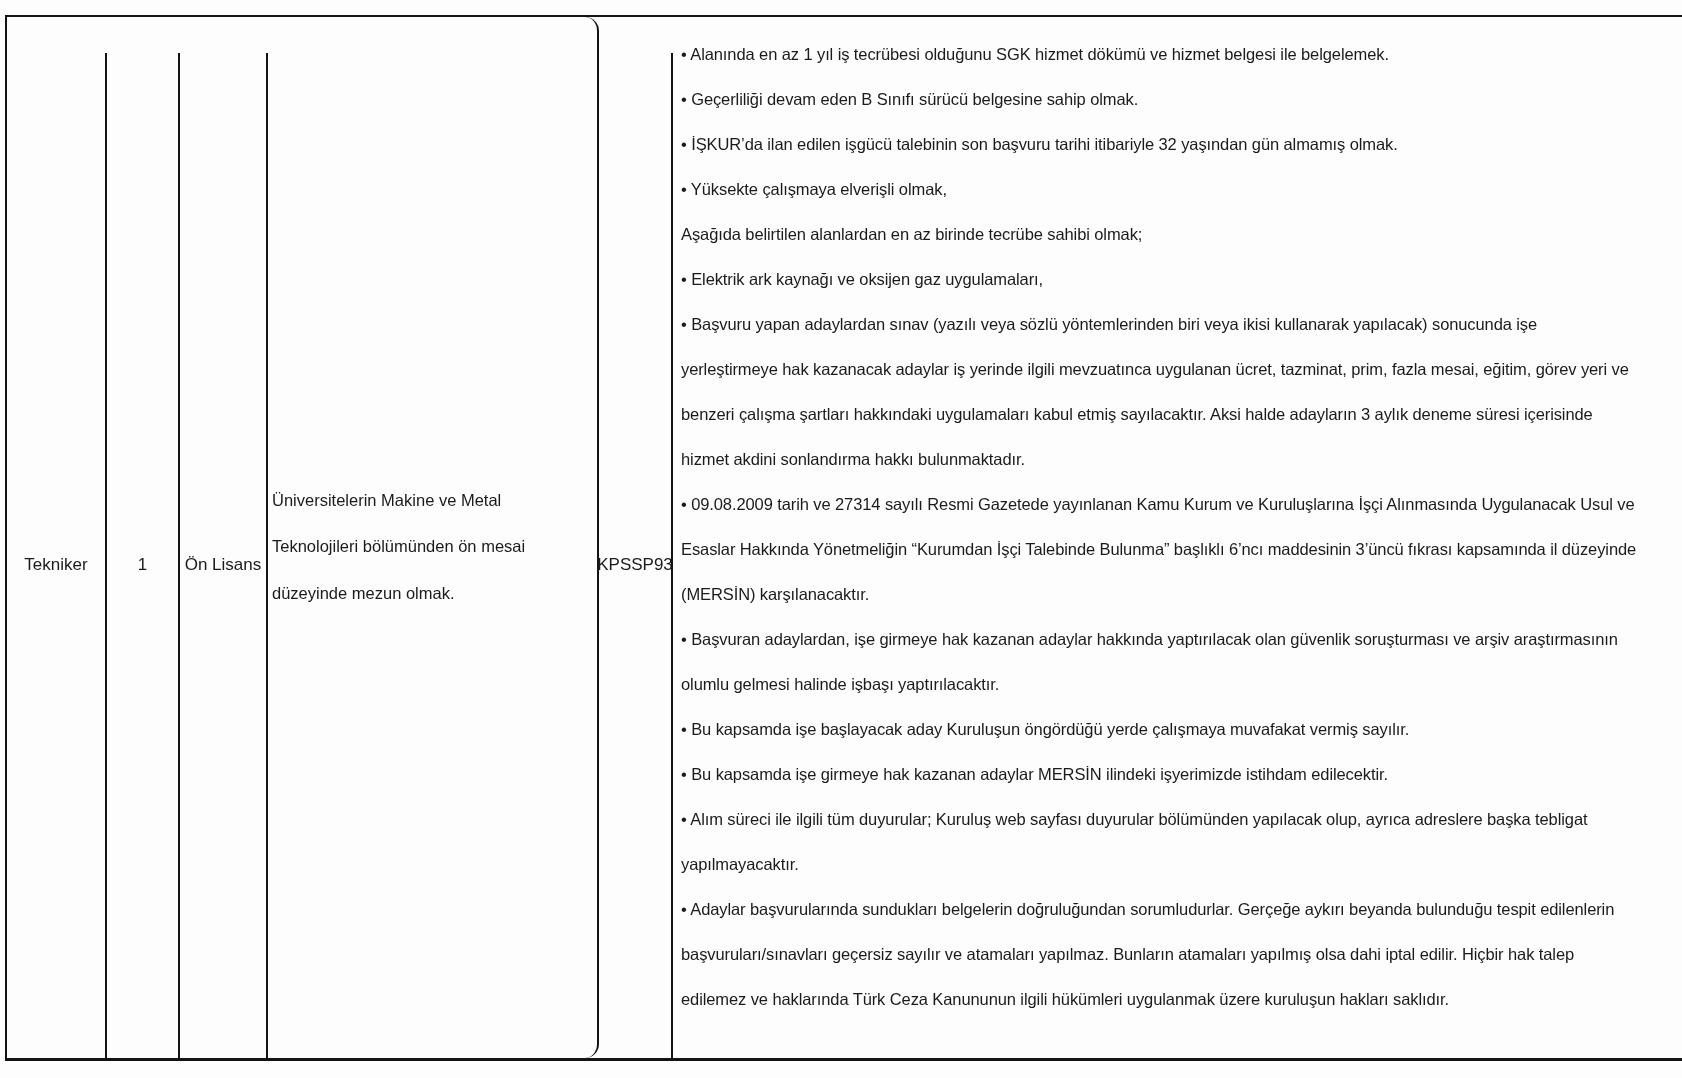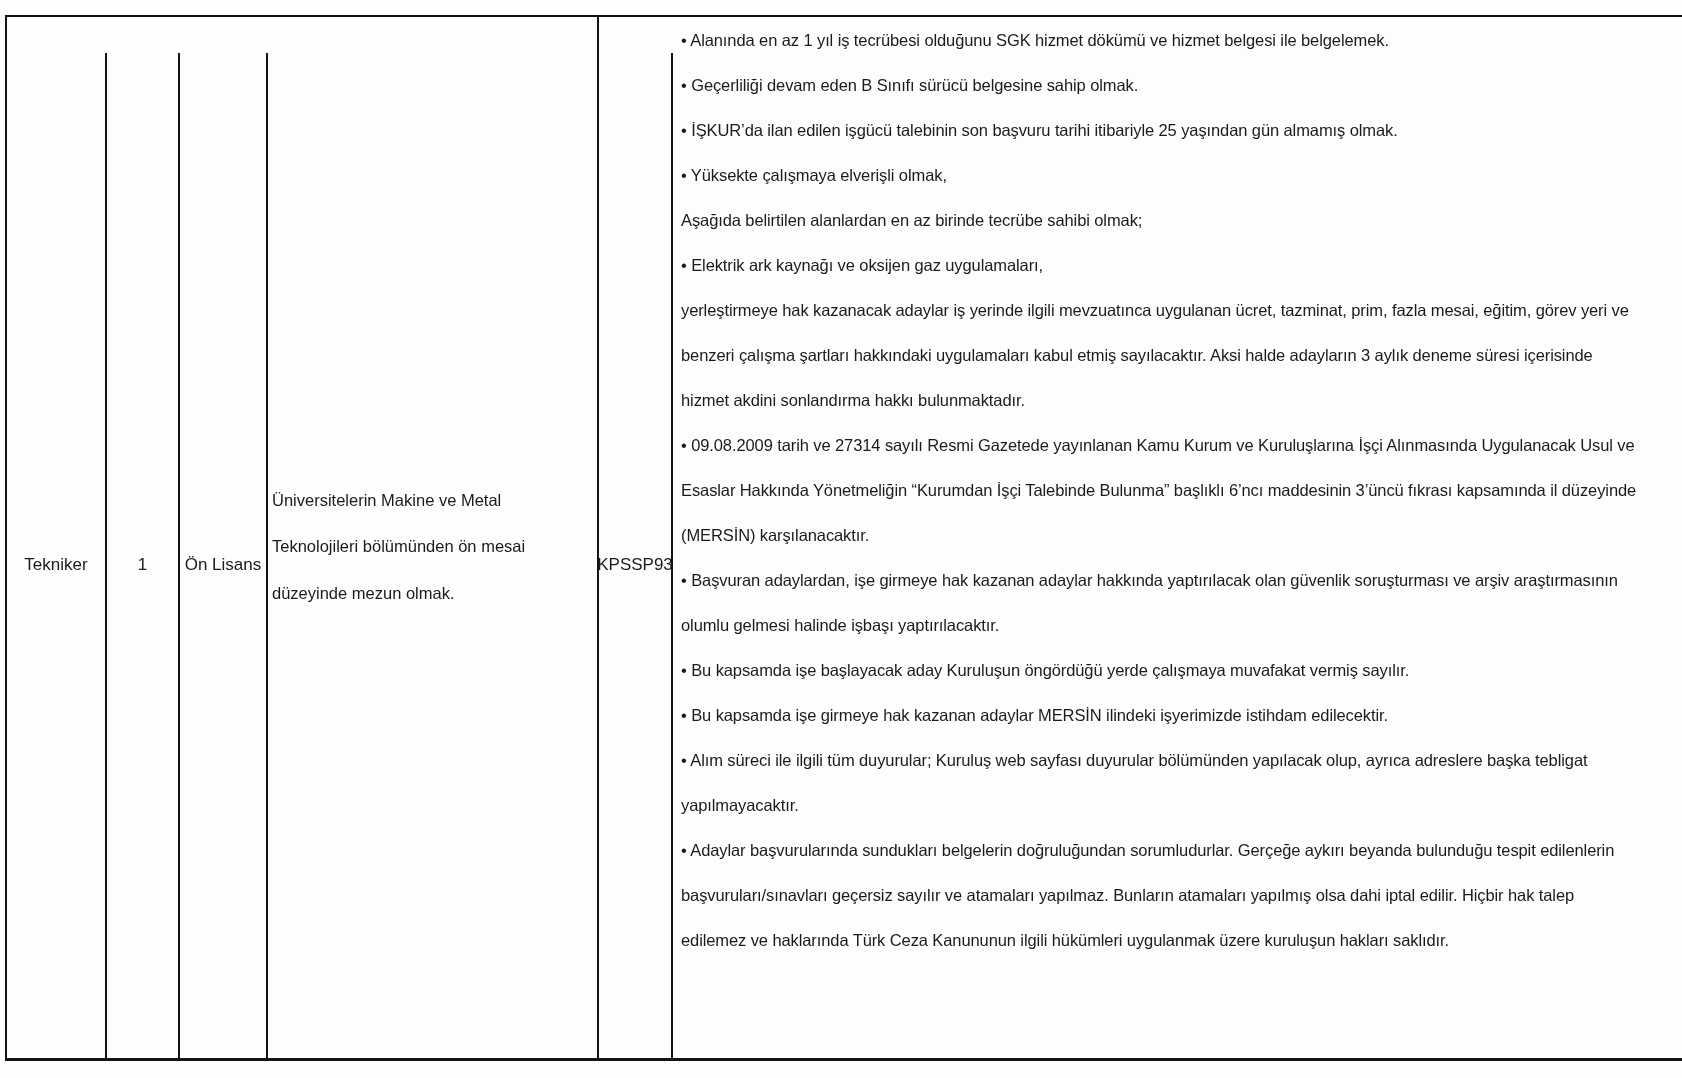--- a/index.html
+++ b/index.html
@@ -43,28 +43,29 @@
     text-align: center;
     margin-top: 36px;
   }
   .cell.centered .val { position: relative; top: 9px; white-space: nowrap; }
   .cell.edu {
     display: flex;
     flex-direction: column;
     justify-content: center;
     padding-left: 4px;
     font-size: 16.5px;
+    border-radius: 14px;
   }
   .cell.edu .lines { position: relative; top: 9px; }
   .cell.edu .line {
     line-height: 46.5px;
     white-space: nowrap;
   }
   .cell.conditions {
-    padding-top: 1px;
+    padding-top: 15px;
     padding-left: 8px;
     font-size: 16.5px;
     letter-spacing: -0.1px;
   }
   .cell.conditions .line {
     height: 45px;
     line-height: 45px;
     white-space: nowrap;
   }
 </style>
@@ -94,24 +95,25 @@
         </div>
     </div>
 
     <div class="cell centered">
       <span class="val">KPSSP93</span>
     </div>
 
     <div class="cell conditions last">
         <div class="line">• Alanında en az 1 yıl iş tecrübesi olduğunu SGK hizmet dökümü ve hizmet belgesi ile belgelemek.</div>
         <div class="line">• Geçerliliği devam eden B Sınıfı sürücü belgesine sahip olmak.</div>
-        <div class="line">• İŞKUR’da ilan edilen işgücü talebinin son başvuru tarihi itibariyle 25 yaşından gün almamış olmak.</div>
+        <div class="line">• İŞKUR’da ilan edilen işgücü talebinin son başvuru tarihi itibariyle 32 yaşından gün almamış olmak.</div>
         <div class="line">• Yüksekte çalışmaya elverişli olmak,</div>
         <div class="line">Aşağıda belirtilen alanlardan en az birinde tecrübe sahibi olmak;</div>
         <div class="line">• Elektrik ark kaynağı ve oksijen gaz uygulamaları,</div>
+        <div class="line">• Başvuru yapan adaylardan sınav (yazılı veya sözlü yöntemlerinden biri veya ikisi kullanarak yapılacak) sonucunda işe</div>
         <div class="line">yerleştirmeye hak kazanacak adaylar iş yerinde ilgili mevzuatınca uygulanan ücret, tazminat, prim, fazla mesai, eğitim, görev yeri ve</div>
         <div class="line">benzeri çalışma şartları hakkındaki uygulamaları kabul etmiş sayılacaktır. Aksi halde adayların 3 aylık deneme süresi içerisinde</div>
         <div class="line">hizmet akdini sonlandırma hakkı bulunmaktadır.</div>
         <div class="line">• 09.08.2009 tarih ve 27314 sayılı Resmi Gazetede yayınlanan Kamu Kurum ve Kuruluşlarına İşçi Alınmasında Uygulanacak Usul ve</div>
         <div class="line">Esaslar Hakkında Yönetmeliğin “Kurumdan İşçi Talebinde Bulunma” başlıklı 6’ncı maddesinin 3’üncü fıkrası kapsamında il düzeyinde</div>
         <div class="line">(MERSİN) karşılanacaktır.</div>
         <div class="line">• Başvuran adaylardan, işe girmeye hak kazanan adaylar hakkında yaptırılacak olan güvenlik soruşturması ve arşiv araştırmasının</div>
         <div class="line">olumlu gelmesi halinde işbaşı yaptırılacaktır.</div>
         <div class="line">• Bu kapsamda işe başlayacak aday Kuruluşun öngördüğü yerde çalışmaya muvafakat vermiş sayılır.</div>
         <div class="line">• Bu kapsamda işe girmeye hak kazanan adaylar MERSİN ilindeki işyerimizde istihdam edilecektir.</div>

